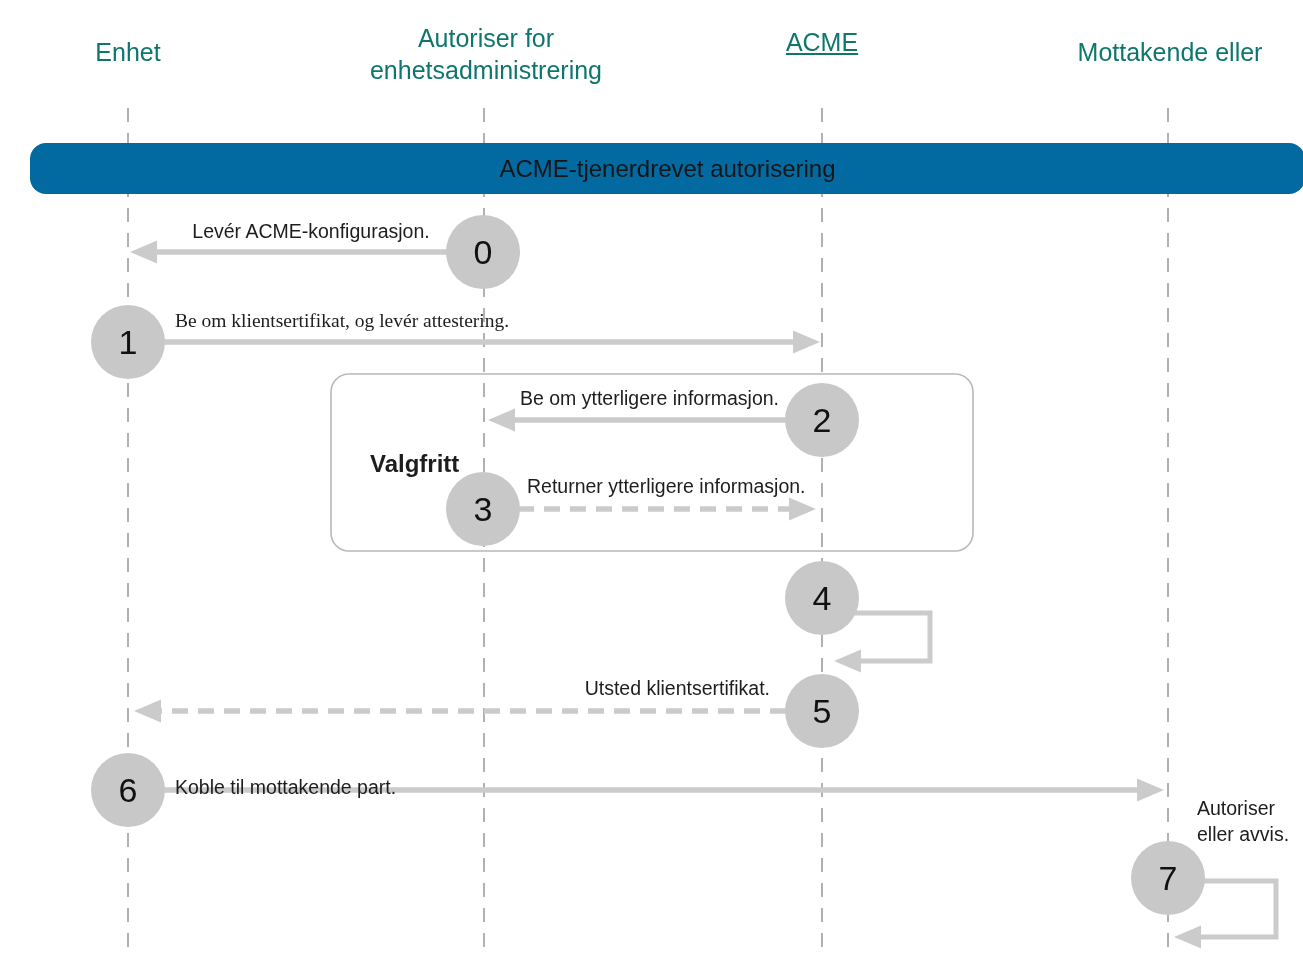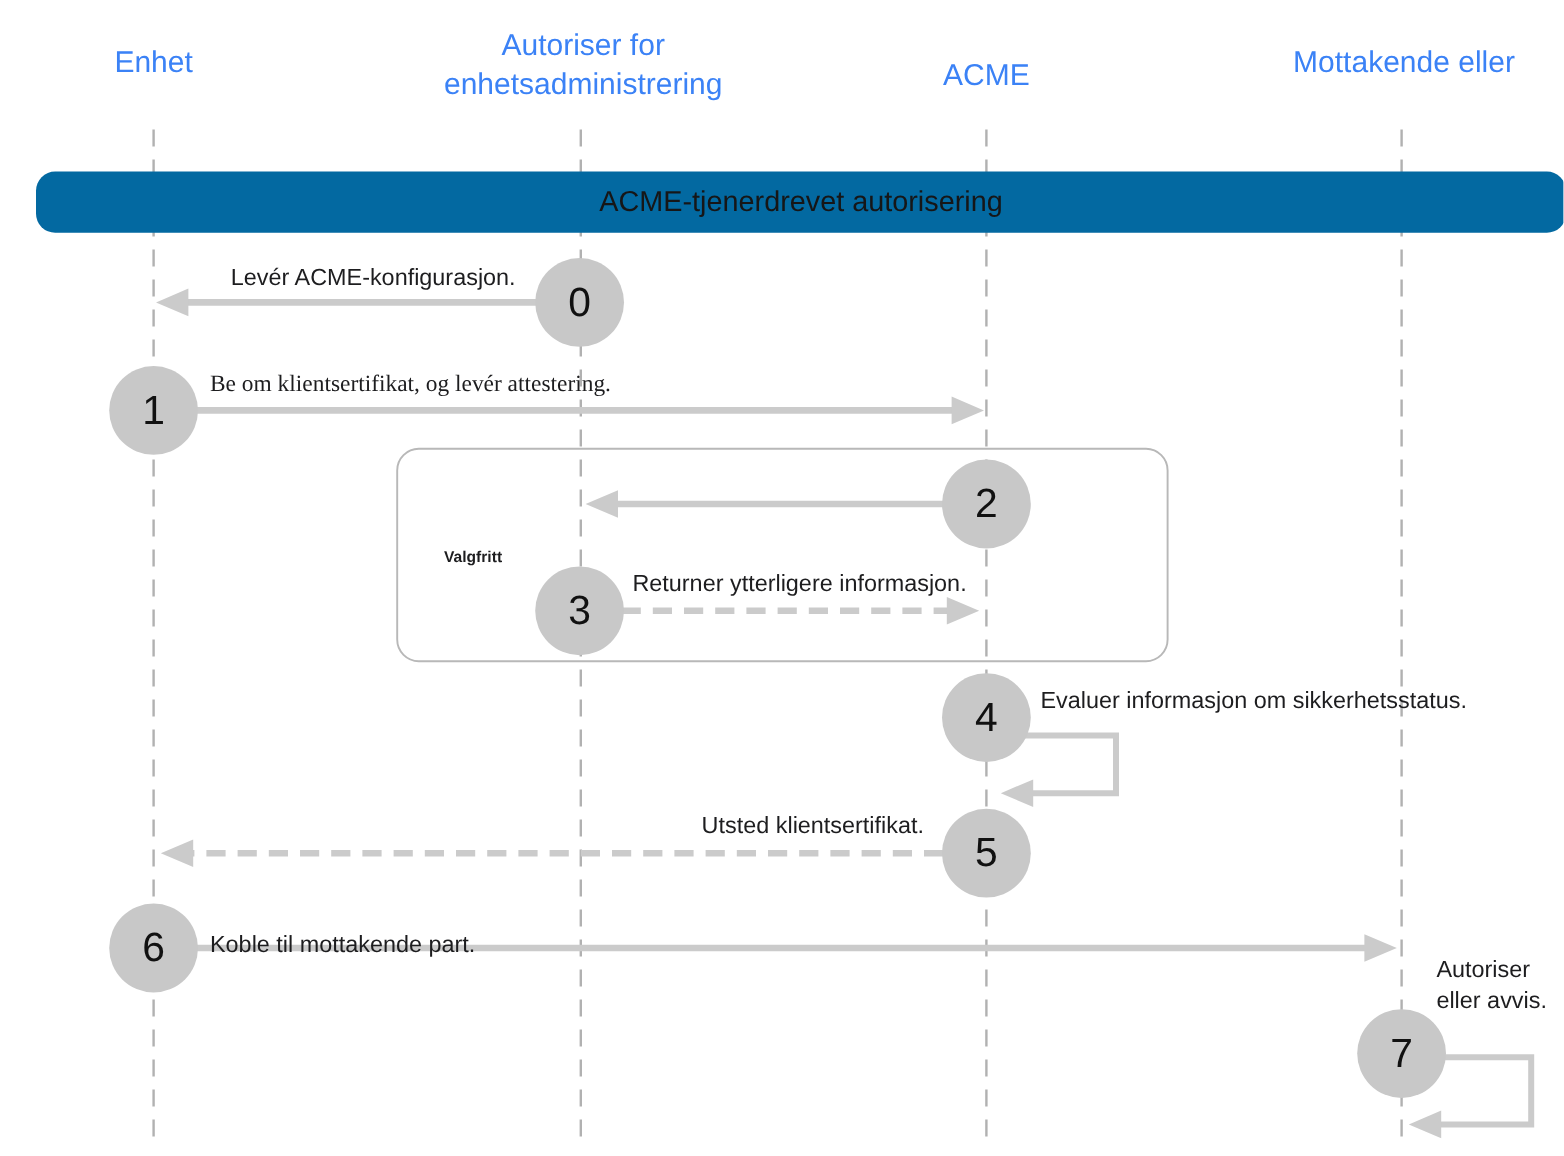--- a/index.html
+++ b/index.html
@@ -14,21 +14,21 @@
   }
   .layer { position: absolute; left: 0; top: 0; }
 
   .actor-label {
     position: absolute;
     transform: translate(-50%, -50%);
     font-size: 25px;
     line-height: 1.28;
     text-align: center;
     white-space: nowrap;
-    color: #3b82f6;
+    color: #0f766e;
   }
   .actor-label.wrap { white-space: normal; width: 270px; }
 
   .banner {
     position: absolute;
     left: 30px; top: 143px;
     width: 1275px; height: 51px;
     background: #0369a1;
     border-radius: 16px;
     display: flex; align-items: center; justify-content: center;
@@ -54,21 +54,21 @@
     color: #1d1d1f;
   }
   .msg-label.center { transform: translate(-50%, -50%); }
   .msg-label.left   { transform: translate(0, -50%); }
   .msg-label.right  { transform: translate(-100%, -50%); }
   .msg-label.block  { white-space: normal; width: 118px; transform: none; }
 
   .group-label {
     position: absolute;
     transform: translate(0, -50%);
-    font-size: 13px;
+    font-size: 24px;
     font-weight: 600;
     color: #1d1d1f;
     white-space: nowrap;
   }
 </style>
 </head>
 <body>
 
 <div class="canvas">
 
@@ -101,33 +101,33 @@
 
     <line x1="162" y1="790" x2="1140" y2="790" stroke="#cbcbcb" stroke-width="5.5"></line>
     <polygon points="1164,790 1137,778.5 1137,801.5" fill="#cbcbcb"></polygon>
 
     <path d="M 1198 881 L 1276 881 L 1276 937 L 1198 937" fill="none" stroke="#cbcbcb" stroke-width="5"></path>
     <polygon points="1174,937 1201,925.5 1201,948.5" fill="#cbcbcb"></polygon>
   </svg>
 
   <div class="actor-label" style="left:128px; top:52px;">Enhet</div>
   <div class="actor-label wrap" style="left:486px; top:54px;">Autoriser for enhetsadministrering</div>
-  <div class="actor-label" style="left:822px; top:63px;">ACME</div>
+  <div class="actor-label" style="left:822px; top:42px;text-decoration:underline;">ACME</div>
   <div class="actor-label" style="left:1170px; top:52px;">Mottakende eller</div>
 
   <div class="banner">
     <span>ACME-tjenerdrevet autorisering</span>
   </div>
 
   <div class="group-label" style="left:370px; top:464px;">Valgfritt</div>
 
   <div class="msg-label center" style="left:311px; top:232px;">Levér ACME-konfigurasjon.</div>
   <div class="msg-label left" style="left:175px; top:321px;font-family:Liberation Serif, serif;">Be om klientsertifikat, og levér attestering.</div>
+  <div class="msg-label right" style="left:779px; top:399px;">Be om ytterligere informasjon.</div>
   <div class="msg-label left" style="left:527px; top:487px;">Returner ytterligere informasjon.</div>
-  <div class="msg-label left" style="left:867px; top:585px;">Evaluer informasjon om sikkerhetsstatus.</div>
   <div class="msg-label right" style="left:770px; top:689px;">Utsted klientsertifikat.</div>
   <div class="msg-label left" style="left:175px; top:768px;margin-top:20px;">Koble til mottakende part.</div>
   <div class="msg-label block" style="left:1197px; top:796px;">Autoriser eller avvis.</div>
 
   <div class="step-circle" style="left:446px; top:215px;">
       <span>0</span>
     </div>
   <div class="step-circle" style="left:91px;  top:305px;">
       <span>1</span>
     </div>

